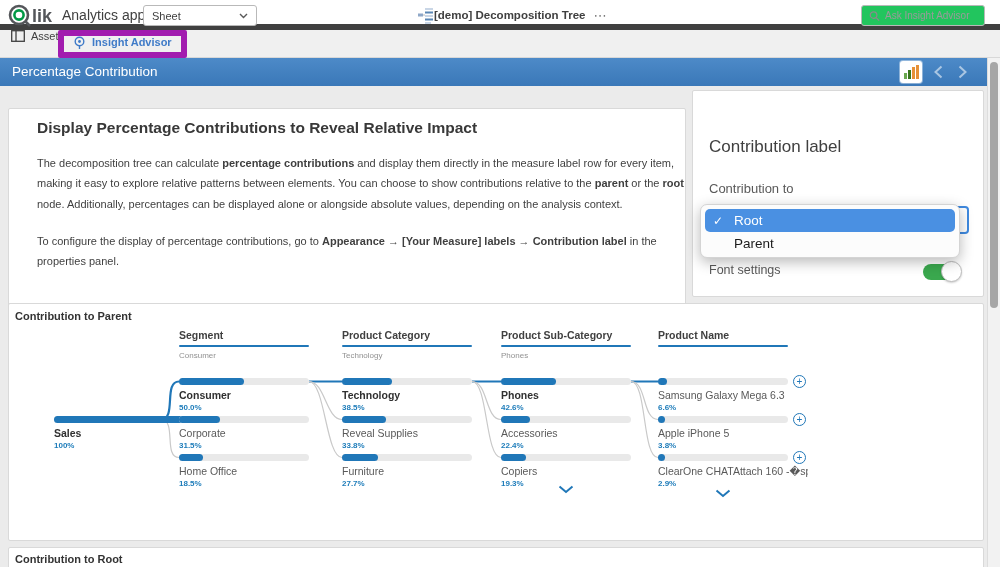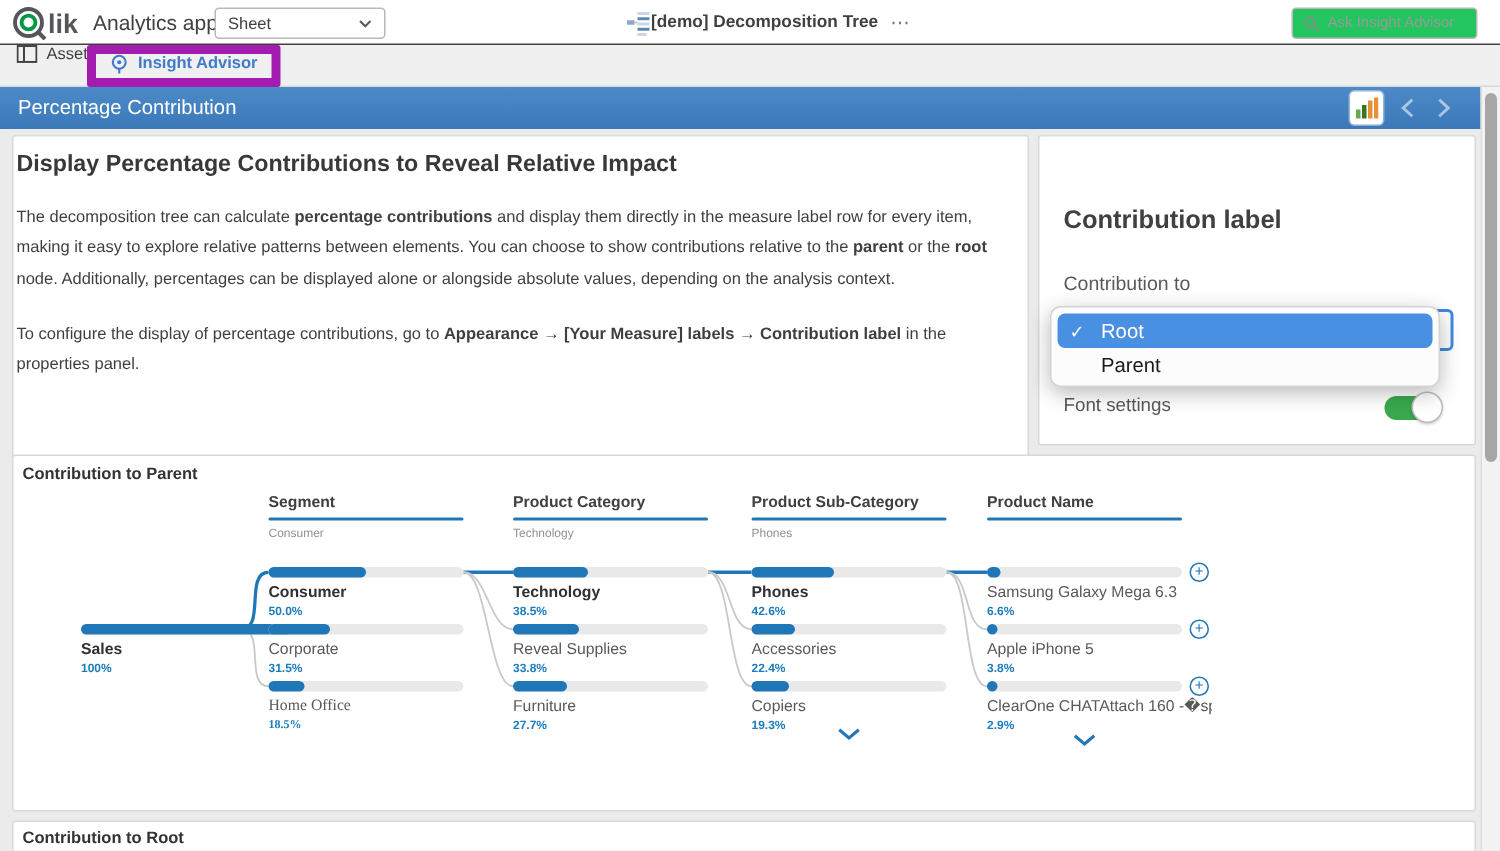--- a/index.html
+++ b/index.html
@@ -1,20 +1,20 @@
 <!DOCTYPE html>
 <html><head>
 <meta charset="utf-8">
 <style>
   *{box-sizing:border-box;margin:0;padding:0}
   html,body{width:1000px;height:567px}
   body{font-family:"Liberation Sans","DejaVu Sans",sans-serif;background:#ebebeb;position:relative;overflow:hidden}
 
   
-  .topbar{position:absolute;left:0;top:0;width:1000px;height:30px;background:#fff;border-bottom:1px solid #404040}
+  .topbar{position:absolute;left:0;top:0;width:1000px;height:30px;background:#fff;border-bottom:6px solid #404040}
   .brand{position:absolute;left:8px;top:3px}
   .appname{position:absolute;left:62px;top:7px;font-size:14px;color:#404040}
   .sheet-select{position:absolute;left:143px;top:5px;width:114px;height:21px;border:1px solid #b9b9b9;border-radius:3px;background:#fff;display:flex;align-items:center;justify-content:space-between;padding:0 8px;cursor:pointer}
   .sheet-select span{font-size:11px;color:#404040}
   .doc-group{position:absolute;left:418px;top:0;height:30px;display:flex;align-items:center;gap:0}
   .doc-title{font-size:11.5px;font-weight:bold;color:#404040;white-space:nowrap}
   .more{font-size:13px;color:#7a7a7a;margin-left:8px;letter-spacing:1px;cursor:pointer}
   .search-box{position:absolute;left:861px;top:5px;width:124px;height:21px;border:1px solid #b9b9b9;border-radius:3px;background:#22c55e;display:flex;align-items:center;gap:5px;padding:0 7px}
   .search-box input{border:none;outline:none;width:92px;font-size:10px;color:#555;font-family:inherit;background:transparent}
   .search-box input::placeholder{color:#9a9a9a}
@@ -30,28 +30,28 @@
   .grid-ic{position:absolute;left:976px;top:36px;cursor:pointer}
 
   
   .sheetbar{position:absolute;left:0;top:58px;width:1000px;height:28px;background:linear-gradient(180deg,#4d8ac8,#3a78b8)}
   .sheet-title{position:absolute;left:12px;top:6px;font-size:13.5px;color:#fff}
   .chart-btn{position:absolute;left:900px;top:3px;width:22px;height:22px;background:#fff;border-radius:3px;display:flex;align-items:center;justify-content:center;cursor:pointer;box-shadow:0 0 0 1px rgba(255,255,255,.4)}
   .nav{position:absolute;top:7px;cursor:pointer}
 
   
   .card{position:absolute;background:#fff;border:1px solid #d9d9d9;border-radius:2px}
-  .info-card{left:8px;top:90px;width:678px;height:215px;padding:10px 14px 0 2px}
+  .info-card{left:8px;top:108px;width:678px;height:215px;padding:10px 14px 0 28px}
   .info-title{font-size:15.5px;font-weight:bold;color:#383838}
   .info-p{font-size:11px;color:#3f3f3f;line-height:1.85;width:648px}
   .p1{margin-top:16px}
   .p2{margin-top:17px}
 
   .props-card{left:692px;top:90px;width:292px;height:207px}
-  .props-title{position:absolute;left:16px;top:46px;font-size:17px;font-weight:700;color:#404040}
+  .props-title{position:absolute;left:16px;top:46px;font-size:17px;font-weight:400;color:#404040}
   .props-field{position:absolute;left:16px;top:90px;font-size:13px;color:#595959}
   .select-box{position:absolute;left:16px;top:115px;width:260px;height:28px;border:2px solid #3f8ae0;border-radius:4px;background:#fff;z-index:5;cursor:pointer}
   .font-settings{position:absolute;left:16px;top:172px;font-size:12.5px;color:#595959}
   .toggle{position:absolute;left:230px;top:173px;width:34px;height:16px;border-radius:9px;background:#3aa84e;cursor:pointer}
   .toggle .knob{position:absolute;left:18px;top:-3px;width:21px;height:21px;border-radius:50%;background:#fff;border:1px solid #bdbdbd;box-shadow:0 1px 2px rgba(0,0,0,.2)}
 
   
   .dd-popup{position:absolute;left:700px;top:204px;width:260px;height:54px;background:#fcfcfc;border:1px solid #d4d4d4;border-radius:7px;box-shadow:0 4px 14px rgba(0,0,0,.28);z-index:50;padding:4px}
   .dd-option{height:23px;display:flex;align-items:center;gap:8px;padding-left:8px;font-size:13.5px;color:#1a1a1a;border-radius:5px;cursor:pointer}
   .dd-option .chk{display:inline-block;width:13px;font-size:12px}
@@ -254,21 +254,21 @@
           <div class="tlabel">Consumer</div>
           <div class="tpct">50.0%</div>
         </div>
         <div class="tnode" style="left: 170px; top: 112px; width: 130px;">
           <div class="tbar">
             <div class="tfill" style="width: 31.5%;"></div>
           </div>
           <div class="tlabel">Corporate</div>
           <div class="tpct">31.5%</div>
         </div>
-        <div class="tnode" style="left: 170px; top: 150px; width: 130px; font-family: Liberation Serif, serif;">
+        <div class="tnode" style="left: 170px; top: 150px; width: 130px;">
           <div class="tbar">
             <div class="tfill" style="width: 18.5%;"></div>
           </div>
           <div class="tlabel">Home Office</div>
           <div class="tpct">18.5%</div>
         </div>
         <div class="thead" style="left: 333px; top: 25px; width: 130px;">
           <div class="fname">Product Category</div>
           <div class="frule"></div>
           <div class="fsub">Technology</div>

